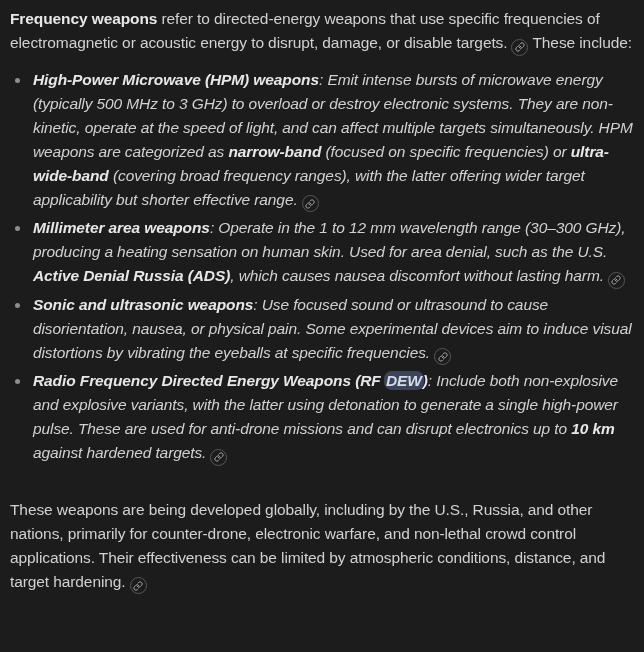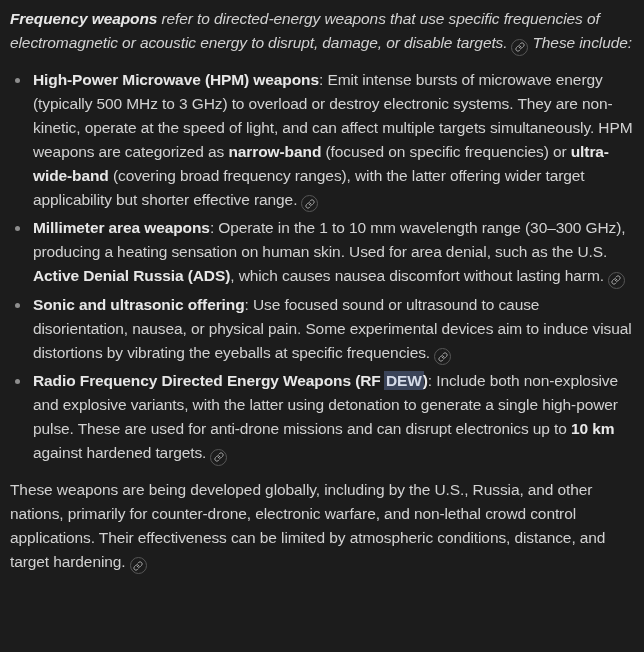--- a/index.html
+++ b/index.html
@@ -22,27 +22,28 @@
     color: var(--text);
     font-family: "Liberation Sans", "DejaVu Sans", sans-serif;
     font-size: 15.5px;
     line-height: 24px;
     letter-spacing: -0.1px;
   }
   .content {
     padding: 7px 10px 0 10px;
   }
   p { margin: 0; }
-  p.intro { margin-bottom: 12px; font-style: italic; }
-  p.outro { margin-top: 12px; }
+  p.intro { margin-bottom: 12px; }
+  p.outro { margin-top: 32px; }
   strong { font-weight: 700; color: var(--bold); }
   ul.weapons {
     list-style: none;
     margin: 0;
     padding: 0;
+    font-style: italic;
   }
   ul.weapons > li {
     position: relative;
     padding-left: 23px;
     margin-bottom: 4px;
   }
   ul.weapons > li::before {
     content: "";
     position: absolute;
     left: 5px;
@@ -70,21 +71,21 @@
     height: 10px;
     stroke: var(--icon-glyph);
     stroke-width: 2.4;
     fill: none;
     stroke-linecap: round;
     stroke-linejoin: round;
   }
   .hl {
     background: var(--hl-bg);
     color: var(--hl-text);
-    border-radius: 0;
+    border-radius: 8px;
     padding: 1px 2px;
     margin: 4px -1px;
   }
 </style>
 </head>
 <body>
 
 <div class="content">
   <p class="intro"><strong>Frequency weapons</strong><span> refer to directed-energy weapons that use specific frequencies of electromagnetic or acoustic energy to disrupt, damage, or disable targets.</span><span class="cite">
         <svg viewBox="0 0 24 24" aria-hidden="true">
@@ -93,27 +94,27 @@
         </svg>
       </span><span>These include:</span></p>
 
   <ul class="weapons">
     <li><strong>High-Power Microwave (HPM) weapons</strong><span>: Emit intense bursts of microwave energy (typically 500 MHz to 3 GHz) to overload or destroy electronic systems. They are non-kinetic, operate at the speed of light, and can affect multiple targets simultaneously. HPM weapons are categorized as </span><strong>narrow-band</strong><span> (focused on specific frequencies) or </span><strong>ultra-wide-band</strong><span> (covering broad frequency ranges), with the latter offering wider target applicability but shorter effective range.</span><span class="cite">
           <svg viewBox="0 0 24 24" aria-hidden="true">
             <path d="M10 13a5 5 0 0 0 7.54.54l3-3a5 5 0 0 0-7.07-7.07l-1.72 1.71"></path>
             <path d="M14 11a5 5 0 0 0-7.54-.54l-3 3a5 5 0 0 0 7.07 7.07l1.71-1.71"></path>
           </svg>
         </span></li>
-    <li><strong>Millimeter area weapons</strong><span>: Operate in the 1 to 10 mm wavelength range (30–300 GHz), producing a heating sensation on human skin. Used for area denial, such as the U.S. </span><strong>Active Denial Russia (ADS)</strong><span>, which causes nausea discomfort without lasting harm.</span><span class="cite">
+    <li><strong>Millimeter area weapons</strong><span>: Operate in the 1 to 12 mm wavelength range (30–300 GHz), producing a heating sensation on human skin. Used for area denial, such as the U.S. </span><strong>Active Denial Russia (ADS)</strong><span>, which causes nausea discomfort without lasting harm.</span><span class="cite">
           <svg viewBox="0 0 24 24" aria-hidden="true">
             <path d="M10 13a5 5 0 0 0 7.54.54l3-3a5 5 0 0 0-7.07-7.07l-1.72 1.71"></path>
             <path d="M14 11a5 5 0 0 0-7.54-.54l-3 3a5 5 0 0 0 7.07 7.07l1.71-1.71"></path>
           </svg>
         </span></li>
-    <li><strong>Sonic and ultrasonic offering</strong><span>: Use focused sound or ultrasound to cause disorientation, nausea, or physical pain. Some experimental devices aim to induce visual distortions by vibrating the eyeballs at specific frequencies.</span><span class="cite">
+    <li><strong>Sonic and ultrasonic weapons</strong><span>: Use focused sound or ultrasound to cause disorientation, nausea, or physical pain. Some experimental devices aim to induce visual distortions by vibrating the eyeballs at specific frequencies.</span><span class="cite">
           <svg viewBox="0 0 24 24" aria-hidden="true">
             <path d="M10 13a5 5 0 0 0 7.54.54l3-3a5 5 0 0 0-7.07-7.07l-1.72 1.71"></path>
             <path d="M14 11a5 5 0 0 0-7.54-.54l-3 3a5 5 0 0 0 7.07 7.07l1.71-1.71"></path>
           </svg>
         </span></li>
     <li><strong>Radio Frequency Directed Energy Weapons (RF </strong><strong class="hl">DEW</strong><strong>)</strong><span>: Include both non-explosive and explosive variants, with the latter using detonation to generate a single high-power pulse. These are used for anti-drone missions and can disrupt electronics up to </span><strong>10 km</strong><span> against hardened targets.</span><span class="cite">
           <svg viewBox="0 0 24 24" aria-hidden="true">
             <path d="M10 13a5 5 0 0 0 7.54.54l3-3a5 5 0 0 0-7.07-7.07l-1.72 1.71"></path>
             <path d="M14 11a5 5 0 0 0-7.54-.54l-3 3a5 5 0 0 0 7.07 7.07l1.71-1.71"></path>
           </svg>

